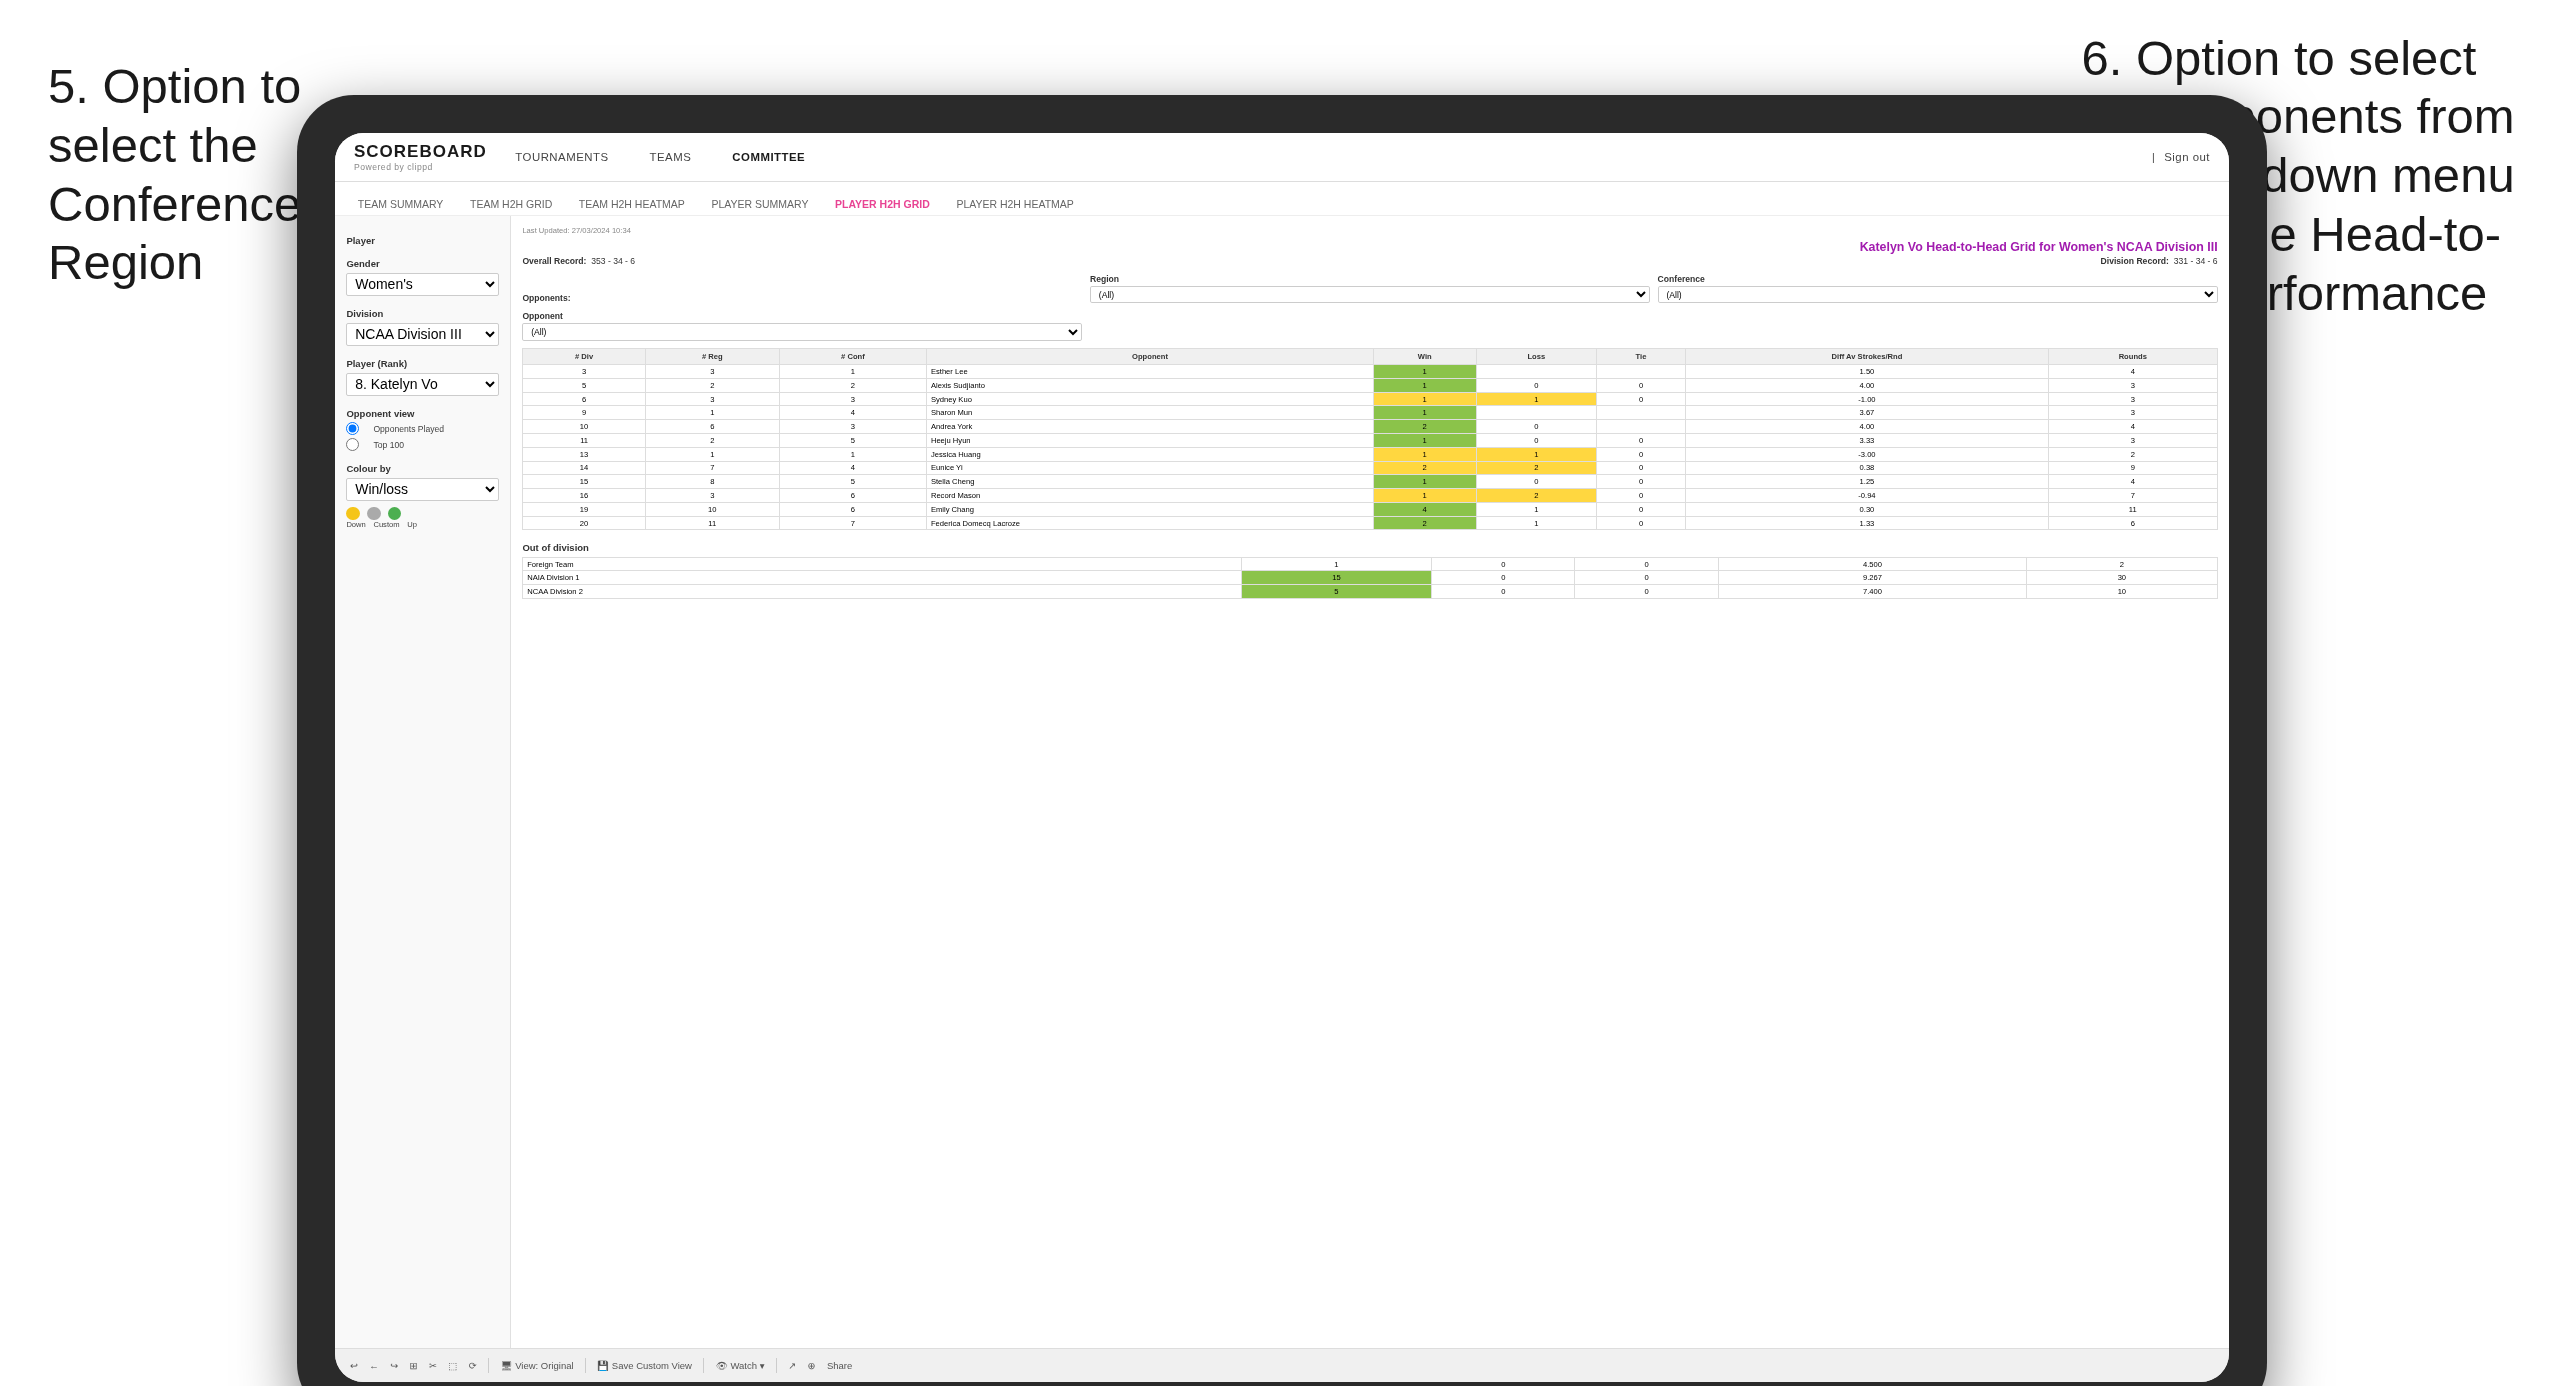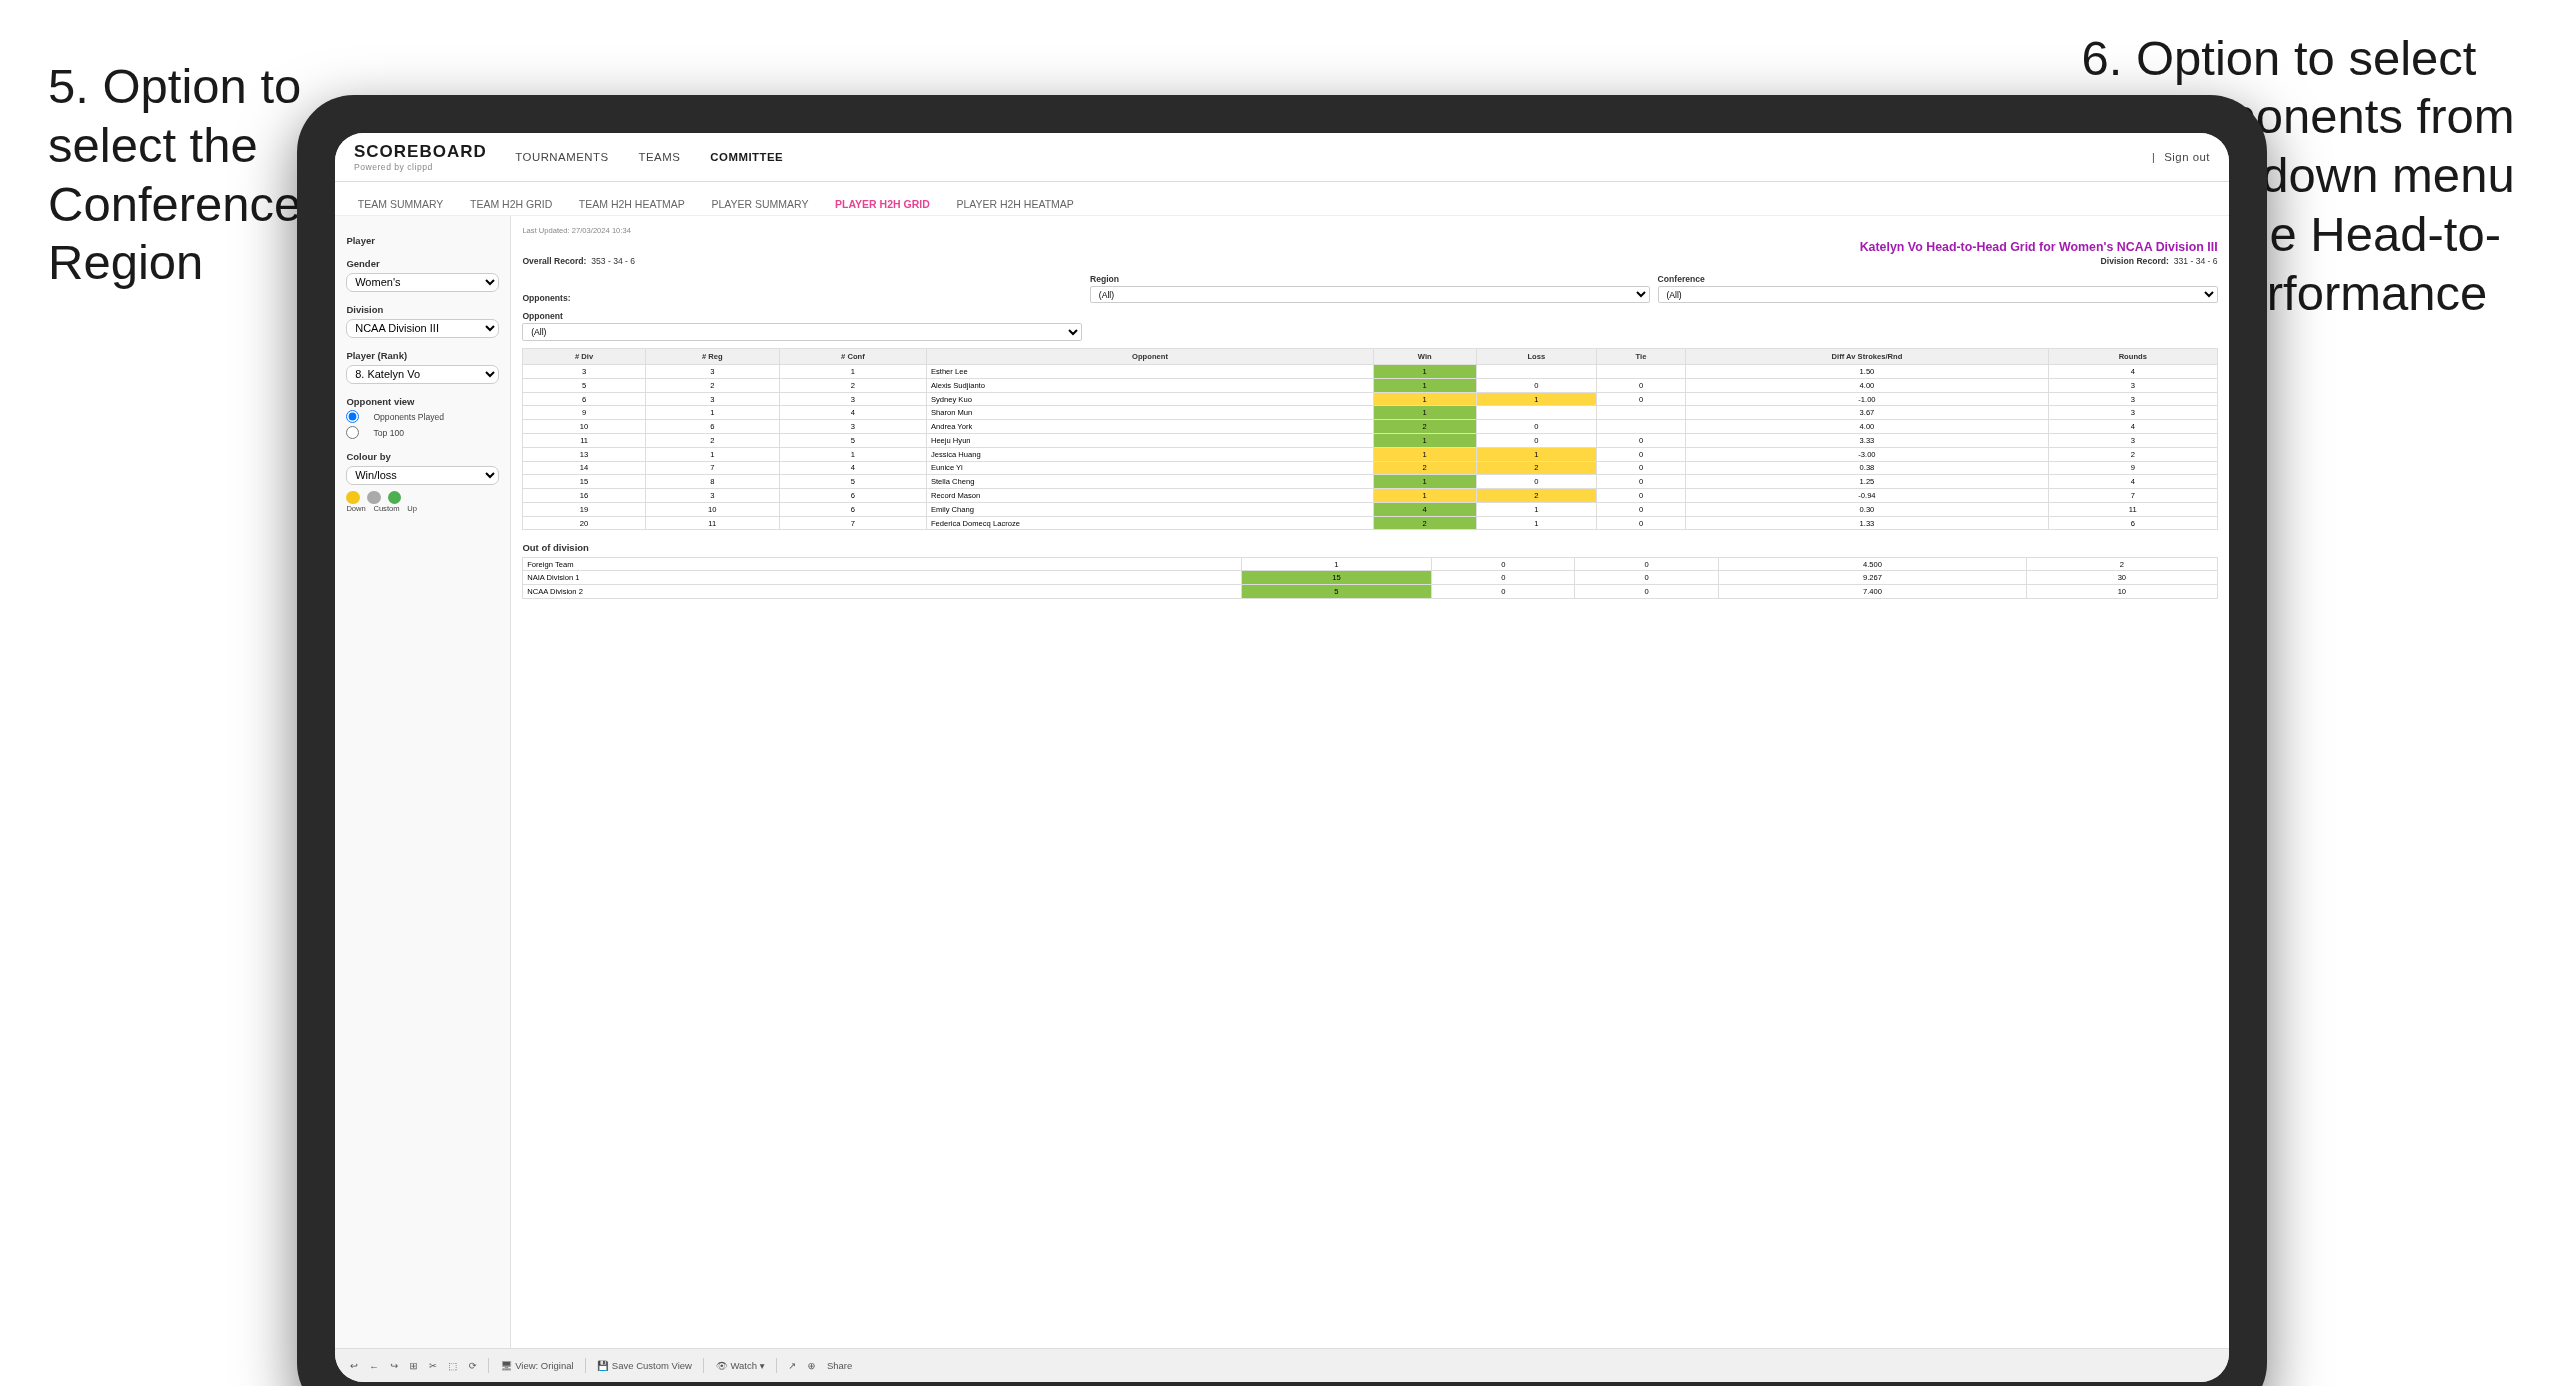--- a/index.html
+++ b/index.html
@@ -80,21 +80,21 @@
     }
 
     .logo-sub {
       font-size: 8.6px;
       color: #888;
       letter-spacing: 0.5px;
     }
 
     .nav-items {
       display: flex;
-      gap: 30px;
+      gap: 41px;
       flex: 1;
     }
 
     .nav-item {
       font-size: 11.4px;
       color: #444;
       cursor: pointer;
       padding: 3.8px 0;
       letter-spacing: 0.5px;
     }
@@ -163,25 +163,25 @@
     .sidebar-label {
       font-size: 9.5px;
       font-weight: bold;
       color: #333;
       margin-bottom: 3.8px;
       margin-top: 8px;
     }
 
     .sidebar-select {
       width: 100%;
-      font-size: 11px;
+      font-size: 14px;
       padding: 1.9px 3.8px;
       border: 1px solid #ccc;
       background: white;
-      border-radius: 7px;
+      border-radius: 2px;
     }
 
     .opponent-view-label {
       font-size: 9.5px;
       font-weight: bold;
       color: #333;
       margin-bottom: 3.8px;
     }
 
     .radio-group {

